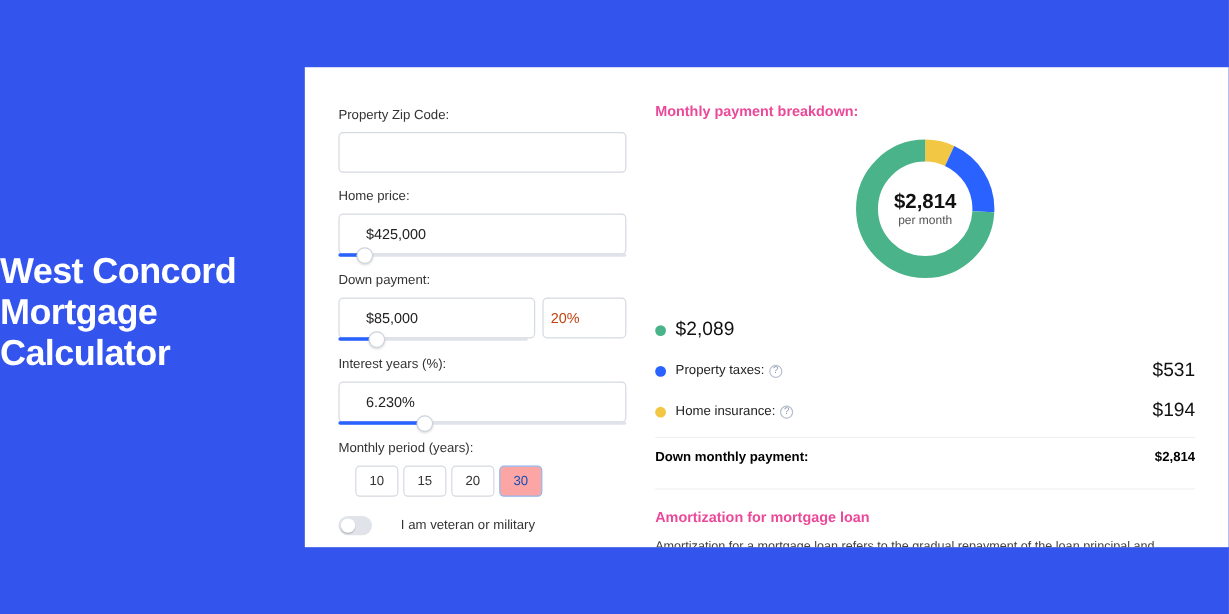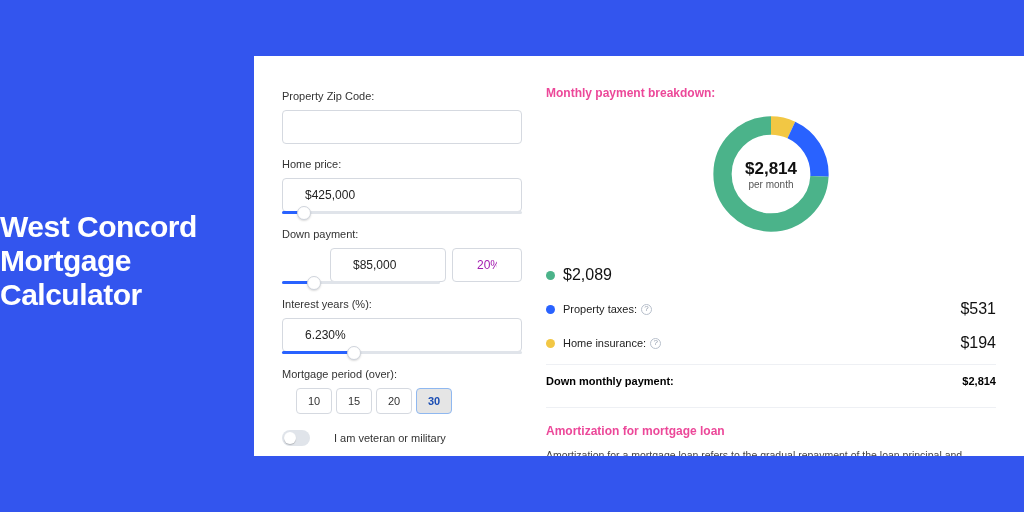--- a/index.html
+++ b/index.html
@@ -59,23 +59,23 @@
     border-radius: 4px;
     padding: 0 22px;
     font-size: 12px;
     color: #222;
   }
   .text-input-small {
     width: 70px;
     height: 34px;
     border: 1px solid #d5d9e0;
     border-radius: 4px;
-    padding: 0 24px;
+    padding: 0 6px;
     font-size: 12px;
-    color: #a21caf;
+    color: #c2410c;
   }
   .slider-track {
     height: 3px;
     background: #e0e4ea;
     position: relative;
     border-radius: 2px;
     margin-top: -1px;
   }
   .slider-fill {
     position: absolute;
@@ -88,40 +88,40 @@
     top: 50%;
     width: 14px; height: 14px;
     background: #fff;
     border: 1px solid #cfd4dc;
     border-radius: 50%;
     transform: translate(-50%, -50%);
     box-shadow: 0 1px 2px rgba(0,0,0,0.15);
   }
   .field-block { margin-bottom: 14px; }
   .dp-row { display: flex; gap: 6px; }
-  .dp-row .text-input { flex: 1; margin-left: 48px; }
+  .dp-row .text-input { flex: 1; }
 
   .period-row { display: flex; gap: 4px; padding-left: 14px; }
   .period-btn {
     width: 36px; height: 26px;
     border: 1px solid #d5d9e0;
     border-radius: 4px;
     background: #fff;
     font-size: 11px;
     color: #333;
     display: flex;
     align-items: center;
     justify-content: center;
     cursor: pointer;
   }
   .period-btn.active {
-    background: #e5e5e5;
+    background: #fca5a5;
     border-color: #8fb8f0;
     color: #1a4db3;
-    font-weight: 700;
+    font-weight: 400;
   }
 
   .toggle-row {
     display: flex;
     align-items: center;
     gap: 24px;
     margin-top: 16px;
   }
   .toggle {
     width: 28px; height: 16px;
@@ -250,21 +250,21 @@
         <div class="field-block">
           <div class="field-label">Interest years (%):</div>
           <input class="text-input" type="text" value="6.230%" style="">
           <div class="slider-track">
             <div class="slider-fill" id="ir-fill" style="width: 30%;"></div>
             <div class="slider-thumb" id="ir-thumb" style="left: 30%;"></div>
           </div>
         </div>
 
         <div class="field-block">
-          <div class="field-label">Mortgage period (over):</div>
+          <div class="field-label">Monthly period (years):</div>
           <div class="period-row" id="period-row">
               <div class="period-btn">10</div>
               <div class="period-btn">15</div>
               <div class="period-btn">20</div>
               <div class="period-btn active">30</div>
             </div>
         </div>
 
         <div class="toggle-row">
           <div class="toggle">

